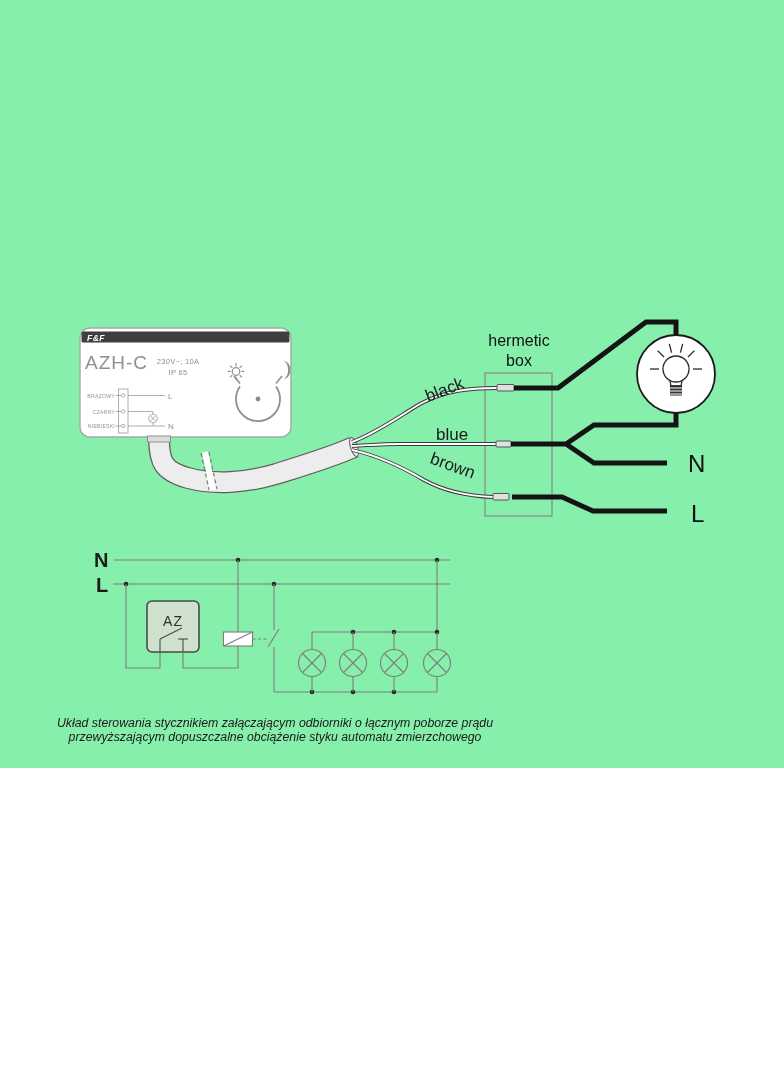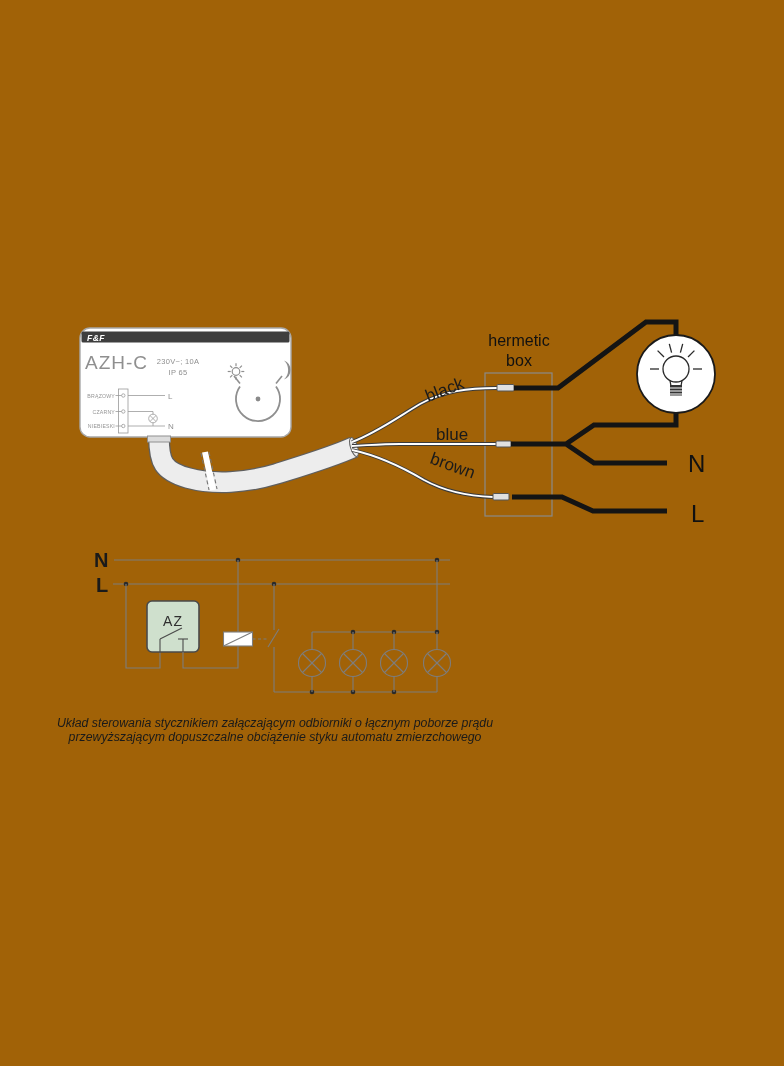--- a/index.html
+++ b/index.html
@@ -1,16 +1,16 @@
 <!DOCTYPE html>
 <html><head>
 <meta charset="utf-8">
 <style>
   html,body{margin:0;padding:0;background:#fff;}
-  .stage{position:relative;width:784px;height:1066px;background:#a16207;overflow:hidden;
+  .stage{position:relative;width:784px;height:768px;background:#86efac;overflow:hidden;
          font-family:"Liberation Sans", sans-serif;}
   svg{position:absolute;left:0;top:0;}
   text{font-family:"Liberation Sans", sans-serif;}
   .t-logo{font-size:8.5px;font-weight:bold;font-style:italic;fill:#ffffff;letter-spacing:.5px;}
   .t-model{font-size:19px;fill:#8f8f8f;letter-spacing:1px;}
   .t-rating{font-size:7.5px;fill:#8f8f8f;text-anchor:middle;letter-spacing:.3px;}
   .t-tiny{font-size:5.2px;fill:#949494;text-anchor:end;letter-spacing:.2px;}
   .t-miniln{font-size:8px;fill:#8f8f8f;}
   .t-wire{font-size:17px;fill:#1a1a1a;}
   .t-hermetic{font-size:16px;fill:#111;text-anchor:middle;}

